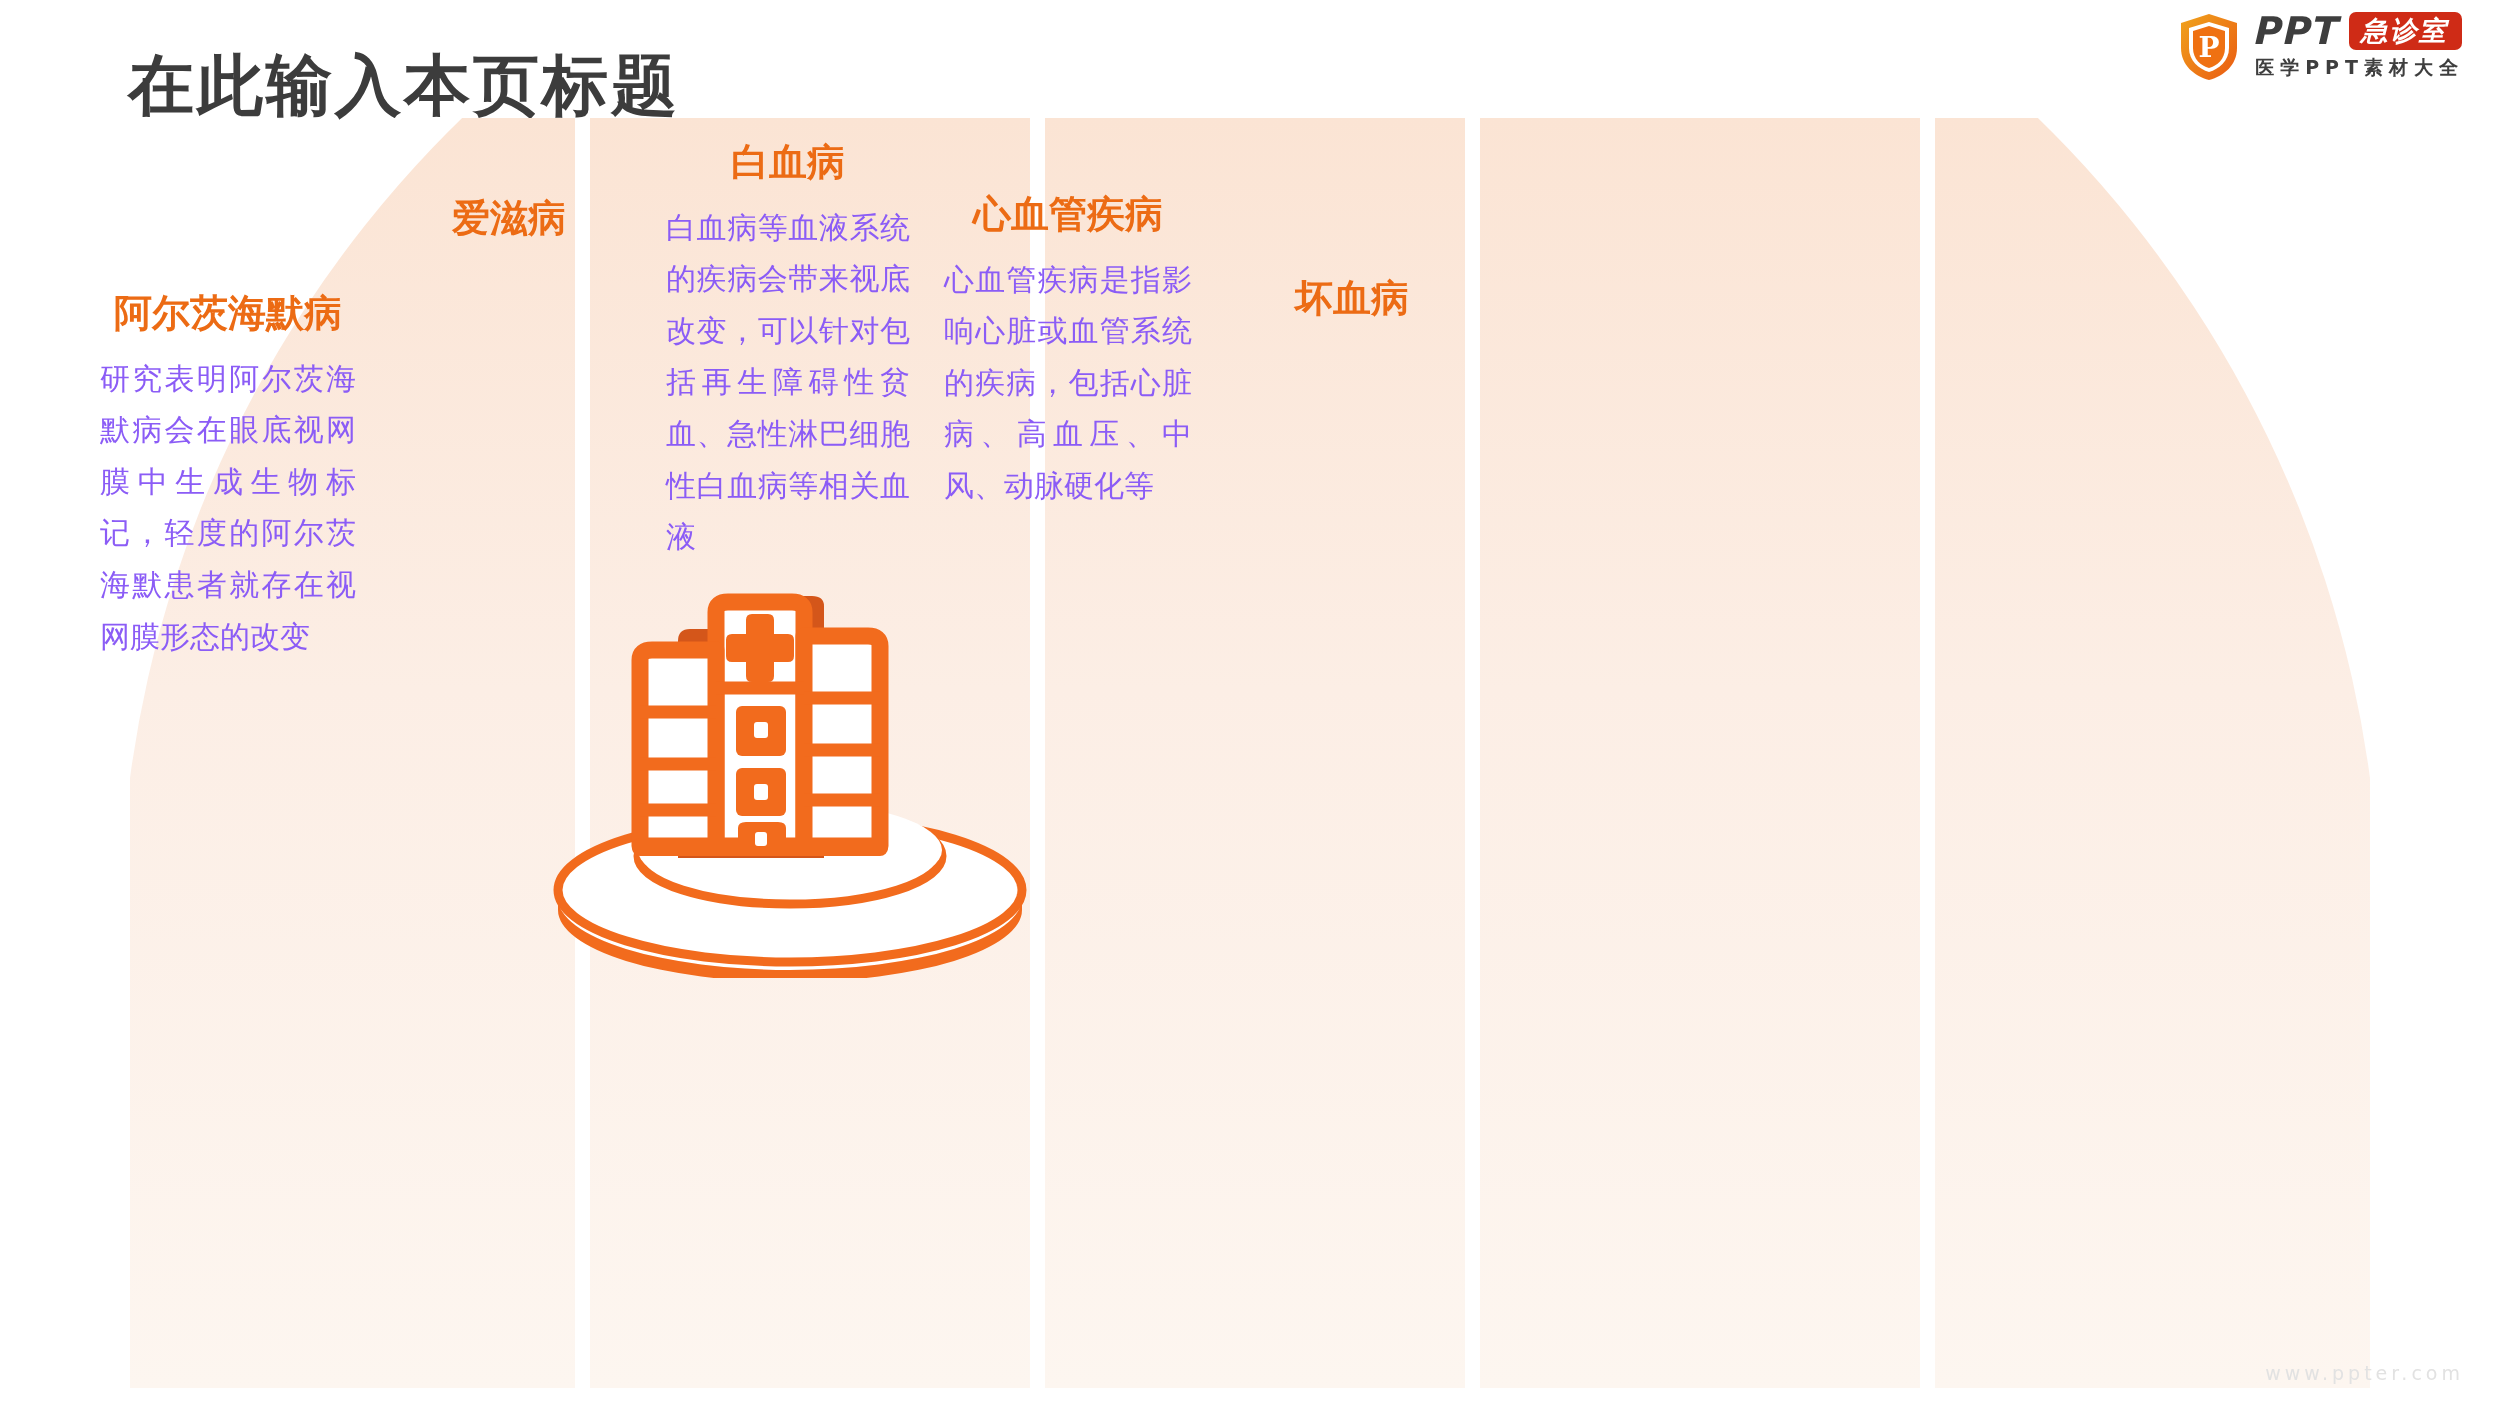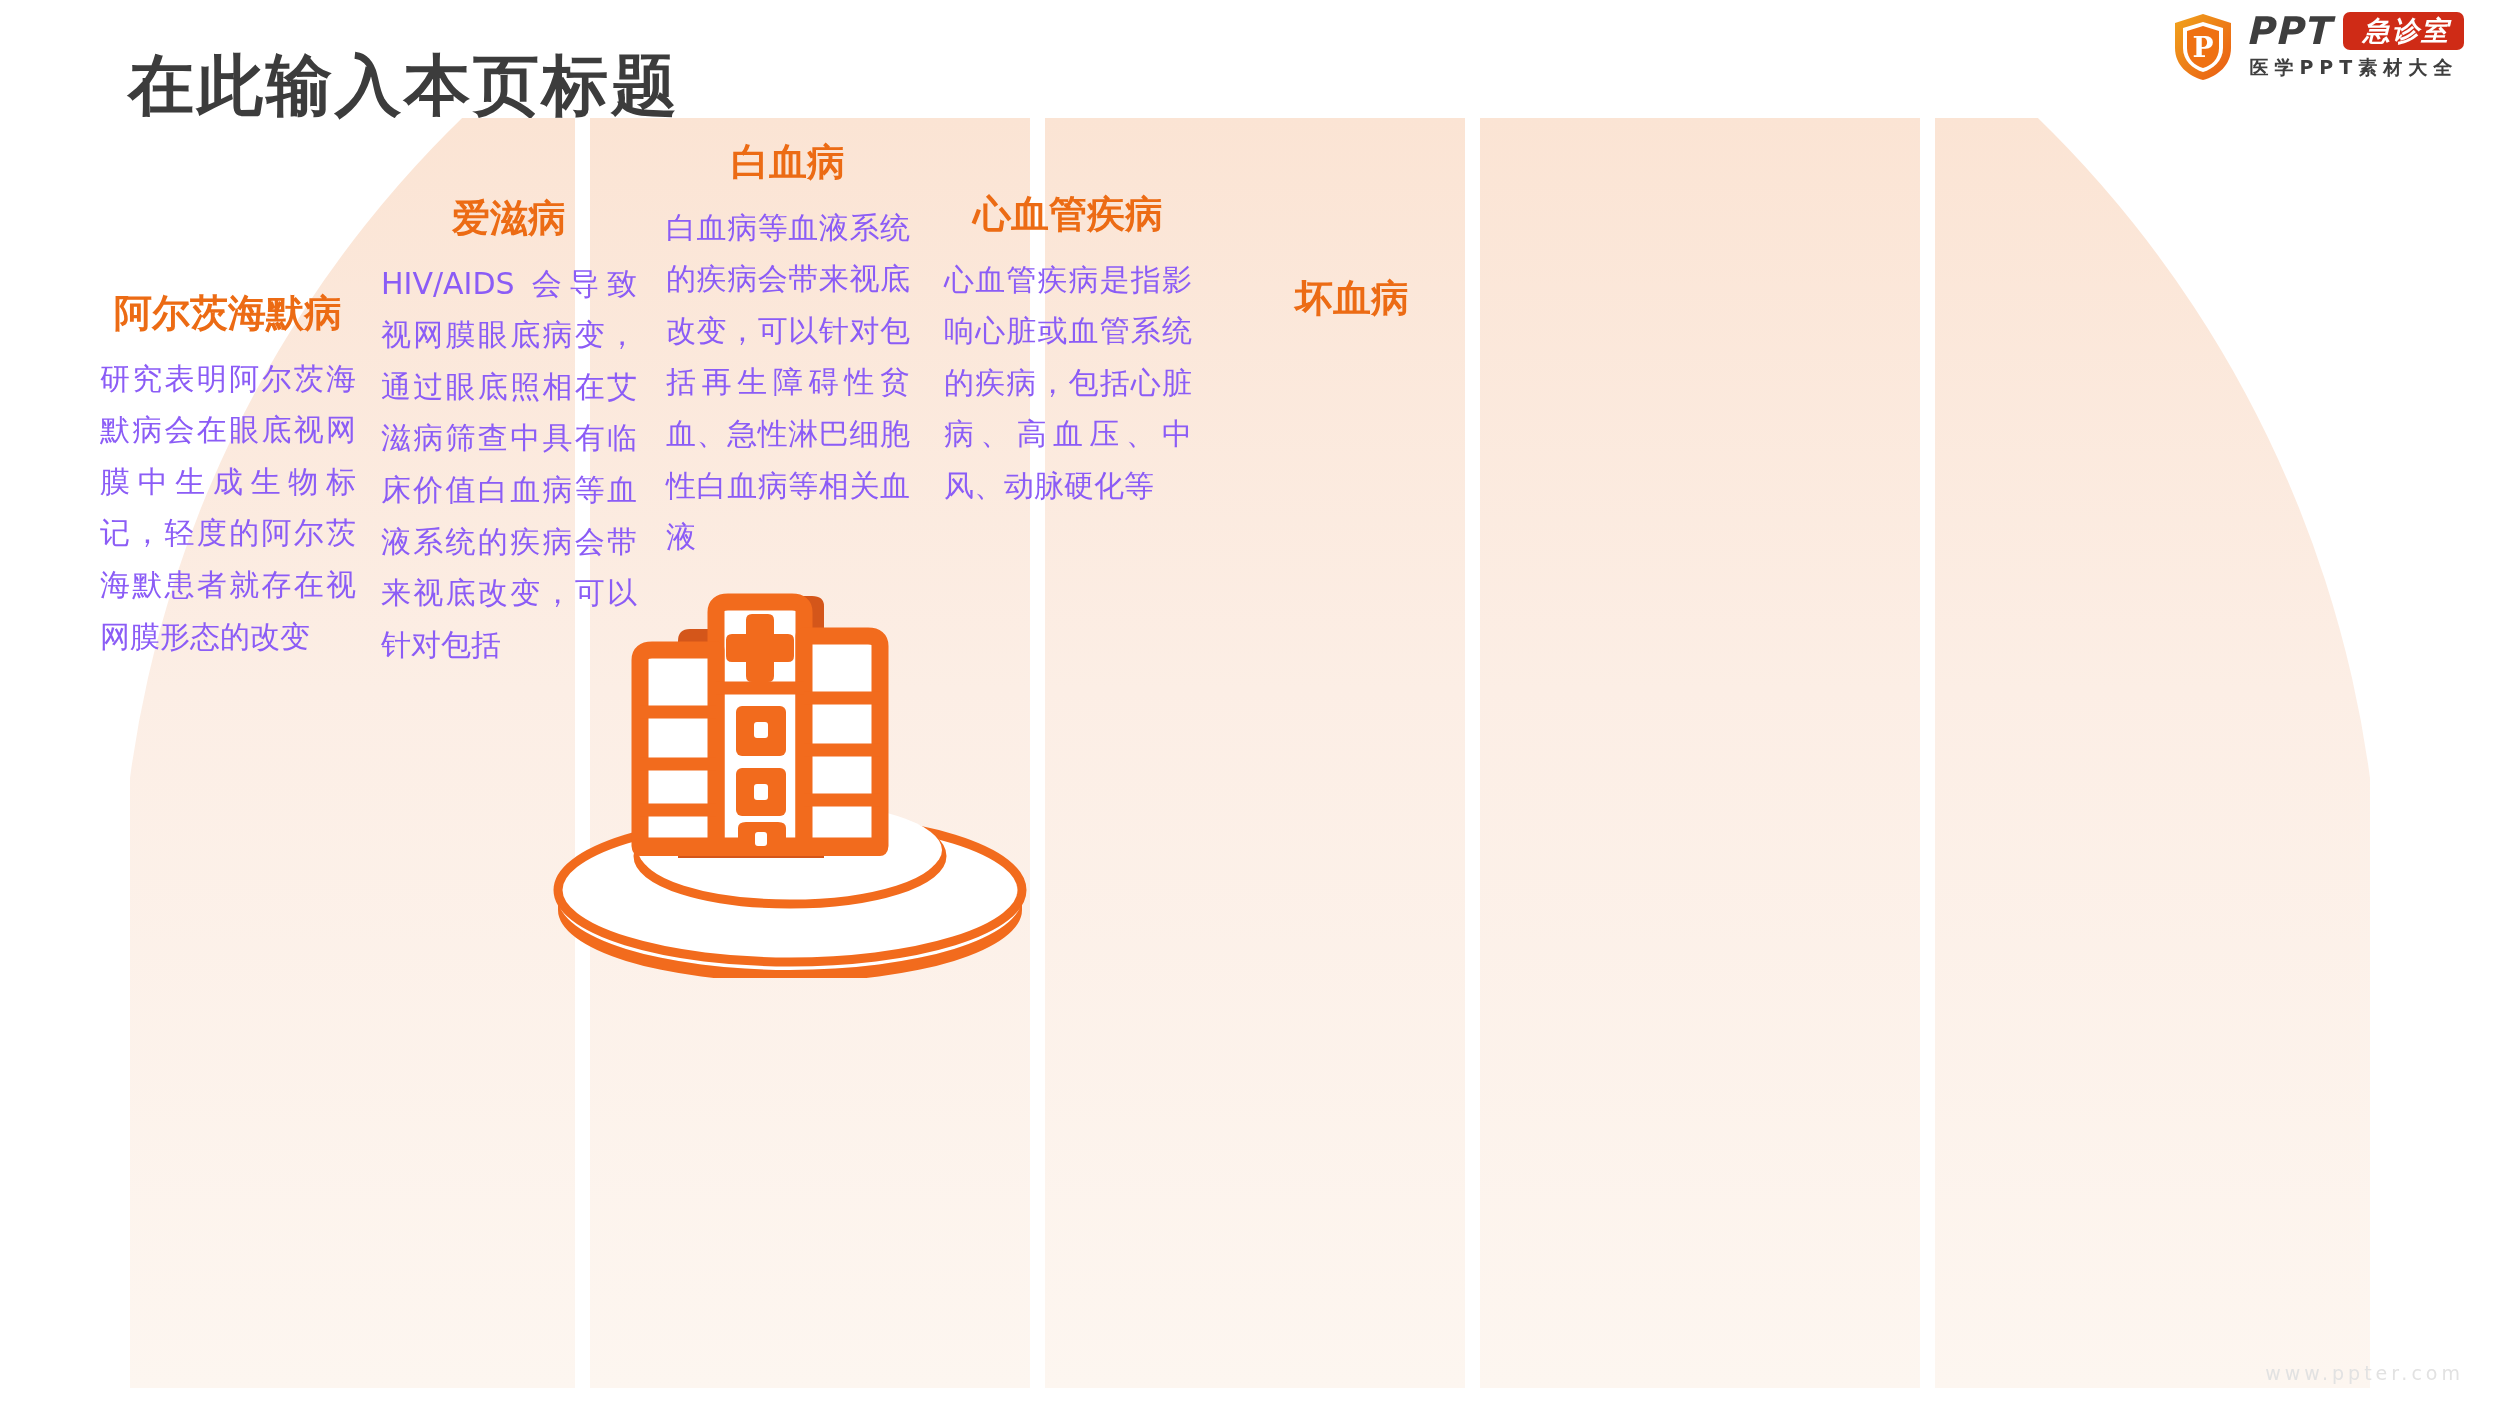--- a/index.html
+++ b/index.html
@@ -44,21 +44,21 @@
   #logo-right { display:flex; flex-direction:column; }
   #logo-row1 { display:flex; align-items:center; }
   #logo-ppt {
     font-size:38px; font-weight:800; color:#3e3e3e;
     font-style:italic; letter-spacing:1px; line-height:1;
     transform:skewX(-2deg);
   }
   #logo-badge {
     margin-left:9px; background:#cf2b16; color:#ffffff;
     font-size:27px; font-weight:800; letter-spacing:2px;
-    padding:5px 14px 6px 20px; border-radius:7px; line-height:1;
+    padding:5px 14px 6px 12px; border-radius:7px; line-height:1;
     font-style:italic;
   }
   #logo-sub {
     margin-top:5px; font-size:19px; color:#3e3e3e;
     letter-spacing:6px; font-weight:600; white-space:nowrap;
   }
 
   
   #fan { position:absolute; left:0; top:118px; width:2500px; height:1270px; }
   .panel-svg { position:absolute; left:0; top:0; width:2500px; height:1270px; }
@@ -152,21 +152,20 @@
       </g>
     </svg>
 
     <div class="panel-text" id="col0">
       <div class="panel-head">阿尔茨海默病</div>
       <div class="panel-body">研究表明阿尔茨海默病会在眼底视网膜中生成生物标记，轻度的阿尔茨海默患者就存在视网膜形态的改变</div>
     </div>
 
     <div class="panel-text" id="col1">
       <div class="panel-head">爱滋病</div>
-      <div class="panel-body">HIV/AIDS 会导致视网膜眼底病变，通过眼底照相在艾滋病筛查中具有临床价值白血病等血液系统的疾病会带来视底改变，可以针对包括</div>
     </div>
 
     <div class="panel-text" id="col2">
       <div class="panel-head">白血病</div>
       <div class="panel-body">白血病等血液系统的疾病会带来视底改变，可以针对包括再生障碍性贫血、急性淋巴细胞性白血病等相关血液</div>
     </div>
 
     <div class="panel-text" id="col3">
       <div class="panel-head">心血管疾病</div>
       <div class="panel-body">心血管疾病是指影响心脏或血管系统的疾病，包括心脏病、高血压、中风、动脉硬化等</div>

